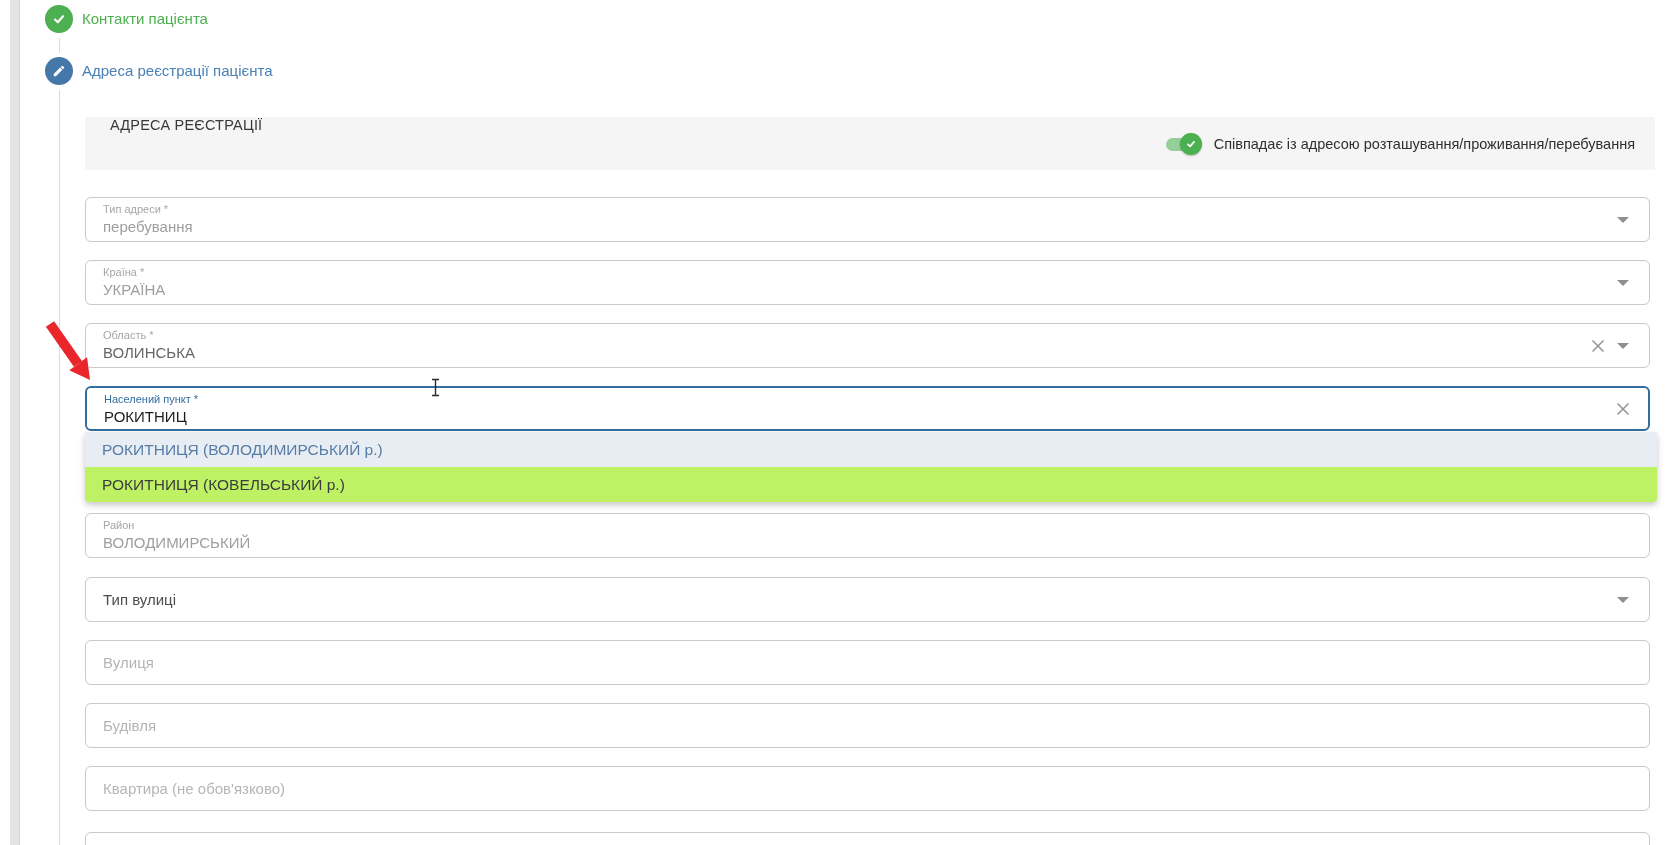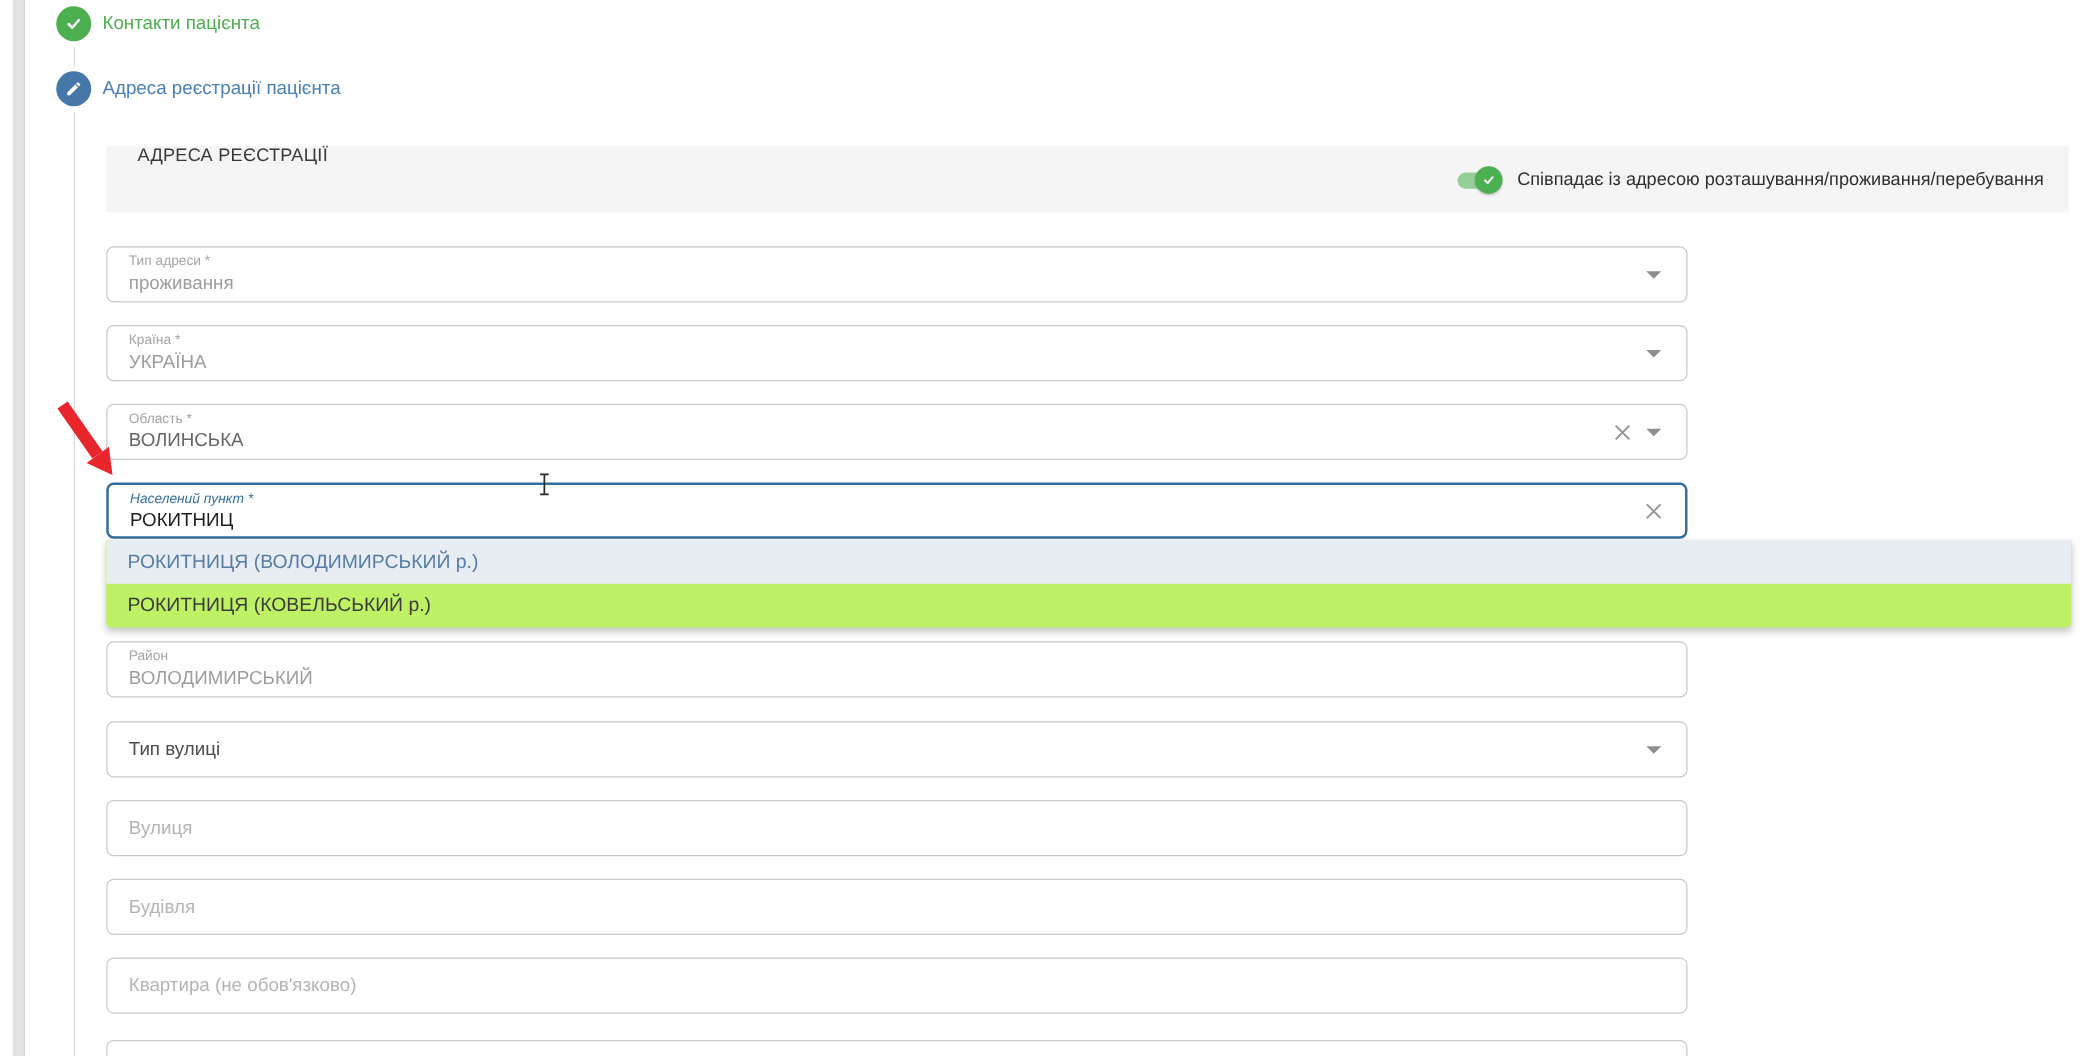--- a/index.html
+++ b/index.html
@@ -41,24 +41,24 @@
   
   .section-header{position:absolute;left:75px;top:117px;width:1570px;height:53px;background:var(--header-bg);display:flex;}
   .section-title{margin-left:25px;font-size:14.5px;color:#383838;letter-spacing:.2px;}
   .toggle-group{position:absolute;right:20px;top:0;height:53px;display:flex;align-items:center;gap:12px;}
   .switch{position:relative;width:38px;height:22px;cursor:pointer;}
   .switch .track{position:absolute;left:2px;top:5px;width:34px;height:13px;border-radius:7px;background:var(--toggle-track-green);}
   .switch .knob{position:absolute;right:0;top:0;width:22px;height:22px;border-radius:50%;background:var(--accent-green);display:flex;align-items:center;justify-content:center;box-shadow:0 1px 2px rgba(0,0,0,.25);}
   .toggle-label{font-size:14.5px;color:var(--text-dark);white-space:nowrap;}
 
   
-  .field{position:absolute;left:75px;width:1265px;height:45px;border:1px solid var(--field-border);border-radius:6px;background:#fff;}
+  .field{position:absolute;left:75px;width:1565px;height:45px;border:1px solid var(--field-border);border-radius:6px;background:#fff;}
   .field.focused{border:2px solid var(--focus-blue);}
   .flabel{position:absolute;left:17px;top:5px;font-size:11px;color:var(--label-gray);white-space:nowrap;}
-  .field.focused .flabel{color:var(--focus-blue);font-style:italic;}
+  .field.focused .flabel{color:var(--focus-blue);}
   .fvalue{position:absolute;left:17px;top:20px;font-size:15px;color:#666;white-space:nowrap;}
   .fvalue.disabled{color:var(--value-disabled);}
   .fvalue.dark{color:#1d1d1d;}
   .fcenter{position:absolute;left:17px;top:0;height:100%;display:flex;align-items:center;font-size:15px;white-space:nowrap;}
   .fcenter.placeholder{color:#b5b5b5;}
   .fcenter.selectlike{color:#4d4d4d;}
   .dd-arrow{position:absolute;right:20px;top:50%;margin-top:-3px;width:0;height:0;border-left:6px solid transparent;border-right:6px solid transparent;border-top:6px solid #8f8f8f;cursor:pointer;}
   .clear-x{position:absolute;top:50%;margin-top:-9px;width:18px;height:18px;cursor:pointer;}
   .clear-x.pos-region{right:42px;}
   .clear-x.pos-settlement{right:16px;}
@@ -103,21 +103,21 @@
               <polyline points="5,10.5 8.5,14 15,6.5" fill="none" stroke="#fff" stroke-width="2.8" stroke-linecap="round" stroke-linejoin="round"></polyline>
             </svg>
         </div>
       </div>
       <span class="toggle-label">Співпадає із адресою розташування/проживання/перебування</span>
     </div>
   </div>
 
   <div class="field" style="top:197px">
     <span class="flabel">Тип адреси *</span>
-    <span class="fvalue disabled">проживання</span>
+    <span class="fvalue disabled">перебування</span>
     <span class="dd-arrow"></span>
   </div>
 
   <div class="field" style="top:323px">
     <span class="flabel">Область *</span>
     <span class="fvalue">ВОЛИНСЬКА</span>
     <svg class="clear-x pos-region" viewBox="0 0 18 18">
         <path d="M3.5 3.5 L14.5 14.5 M14.5 3.5 L3.5 14.5" stroke="#939393" stroke-width="1.5" fill="none"></path>
       </svg>
     <span class="dd-arrow"></span>

